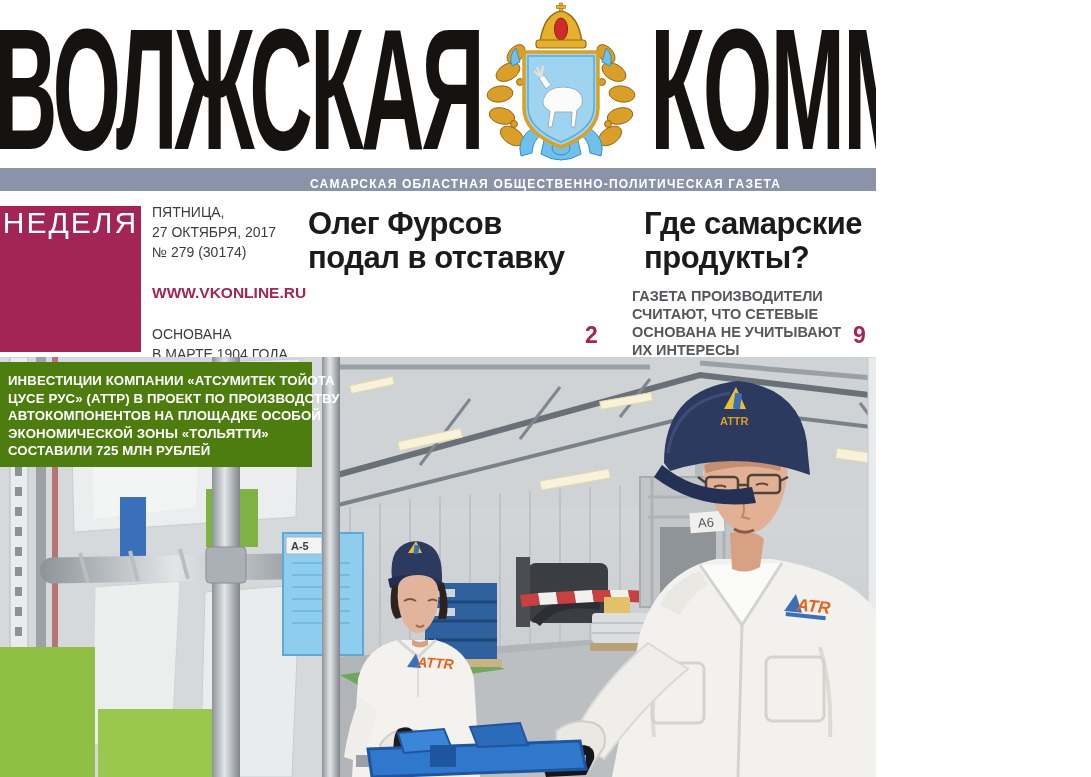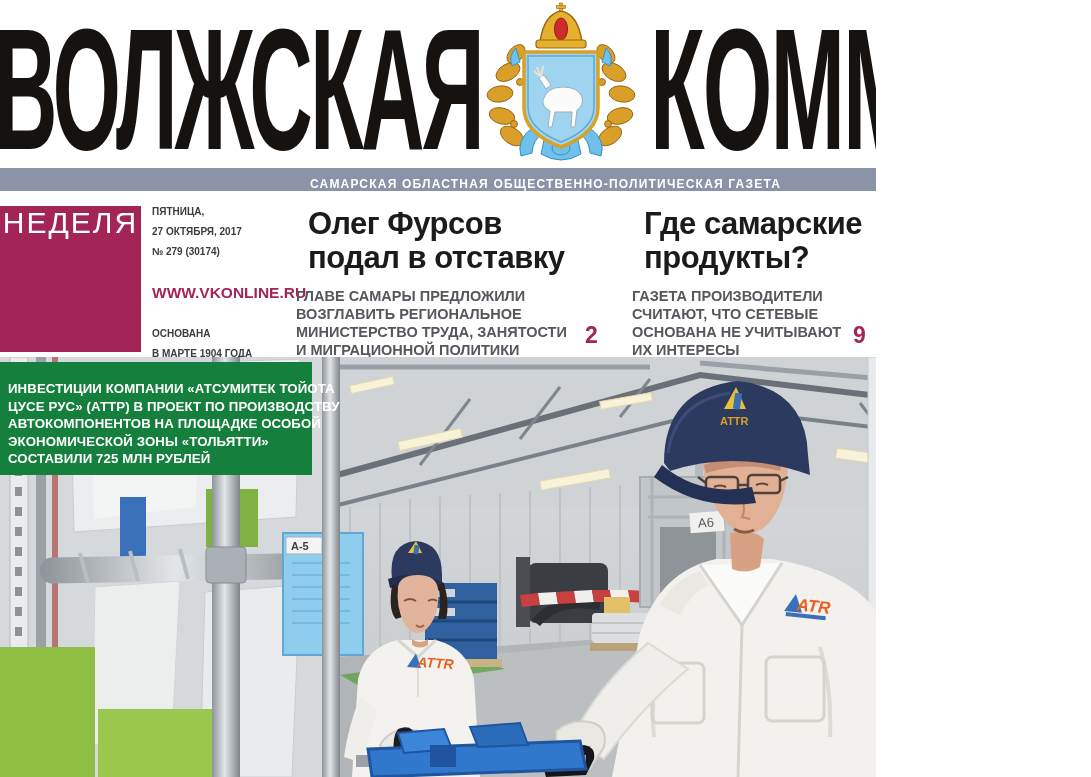--- a/index.html
+++ b/index.html
@@ -11,35 +11,35 @@
   
   .band{position:absolute;left:0;top:168px;width:1091px;height:23px;background:#8b93a8;
         display:flex;align-items:flex-end;justify-content:center;}
   .band span{color:#fff;font-size:12px;font-weight:bold;letter-spacing:1.2px;}
   
   .header-row{position:absolute;left:0;top:191px;width:1091px;height:166px;background:#fff;}
   .nedelya{position:absolute;left:0;top:15px;width:141px;height:146px;background:#a32558;
            display:flex;align-items:flex-start;justify-content:center;}
   .nedelya span{color:#fff;font-size:30px;font-weight:400;letter-spacing:2px;}
   .issue{position:absolute;left:152px;top:11px;width:140px;color:#3b3c40;}
-  .issue .l{font-size:10px;font-weight:bold;line-height:20px;white-space:nowrap;}
+  .issue .l{font-size:14px;font-weight:normal;line-height:20px;white-space:nowrap;}
   .issue .site{color:#a32558;font-size:15.5px;font-weight:bold;margin-top:22px;white-space:nowrap;}
   .issue .founded{margin-top:22px;}
   .story{position:absolute;top:4px;}
   .story h2{margin:12px;font-size:31px;line-height:34px;font-weight:bold;color:#1b1b1b;letter-spacing:-0.5px;}
   .story .sum{margin-top:10px;font-size:14.5px;line-height:18px;font-weight:bold;color:#55575c;}
   .pagenum{position:absolute;color:#a32558;font-size:23px;font-weight:bold;}
   .story0{left:296px;width:310px;}
   .story1{left:632px;width:250px;}
   .thumb{position:absolute;left:888px;top:9px;width:200px;height:153px;overflow:hidden;
          box-shadow:0 3px 4px rgba(0,0,0,.25);}
   
   .lead{position:absolute;left:0;top:357px;width:1091px;height:420px;}
-  .caption{position:absolute;left:0;top:5px;width:312px;background:#15803d;color:#fff;
-           padding:18px 8px 7px 8px;box-sizing:border-box;}
+  .caption{position:absolute;left:0;top:5px;width:312px;background:#4d7c0f;color:#fff;
+           padding:10px 8px 7px 8px;box-sizing:border-box;}
   .caption div{font-size:13.5px;line-height:17.6px;font-weight:bold;letter-spacing:0.1px;
                transform:scaleX(0.98);transform-origin:0 50%;white-space:nowrap;}
 </style>
 </head>
 <body>
 
 <div class="page">
 
   <div class="masthead">
     <svg width="1091" height="168" viewBox="0 0 1091 168">
@@ -112,26 +112,20 @@
       <div class="l">№ 279 (30174)</div>
       <div class="site">WWW.VKONLINE.RU</div>
       <div class="founded">
         <div class="l">ОСНОВАНА</div>
         <div class="l">В МАРТЕ 1904 ГОДА</div>
       </div>
     </div>
 
     <div class="story story0">
       <h2><span>Олег Фурсов</span><br><span>подал в отставку</span></h2>
-      <div class="sum">
-        <div>ГЛАВЕ САМАРЫ ПРЕДЛОЖИЛИ</div>
-        <div>ВОЗГЛАВИТЬ РЕГИОНАЛЬНОЕ</div>
-        <div>МИНИСТЕРСТВО ТРУДА, ЗАНЯТОСТИ</div>
-        <div>И МИГРАЦИОННОЙ ПОЛИТИКИ</div>
-      </div>
     </div>
     <div class="pagenum" style="left:585px;top:131px;">2</div>
 
     <div class="story story1">
       <h2><span>Где самарские</span><br><span>продукты?</span></h2>
       <div class="sum">
         <div>ГАЗЕТА ПРОИЗВОДИТЕЛИ</div>
         <div>СЧИТАЮТ, ЧТО СЕТЕВЫЕ</div>
         <div>ОСНОВАНА НЕ УЧИТЫВАЮТ</div>
         <div>ИХ ИНТЕРЕСЫ</div>

